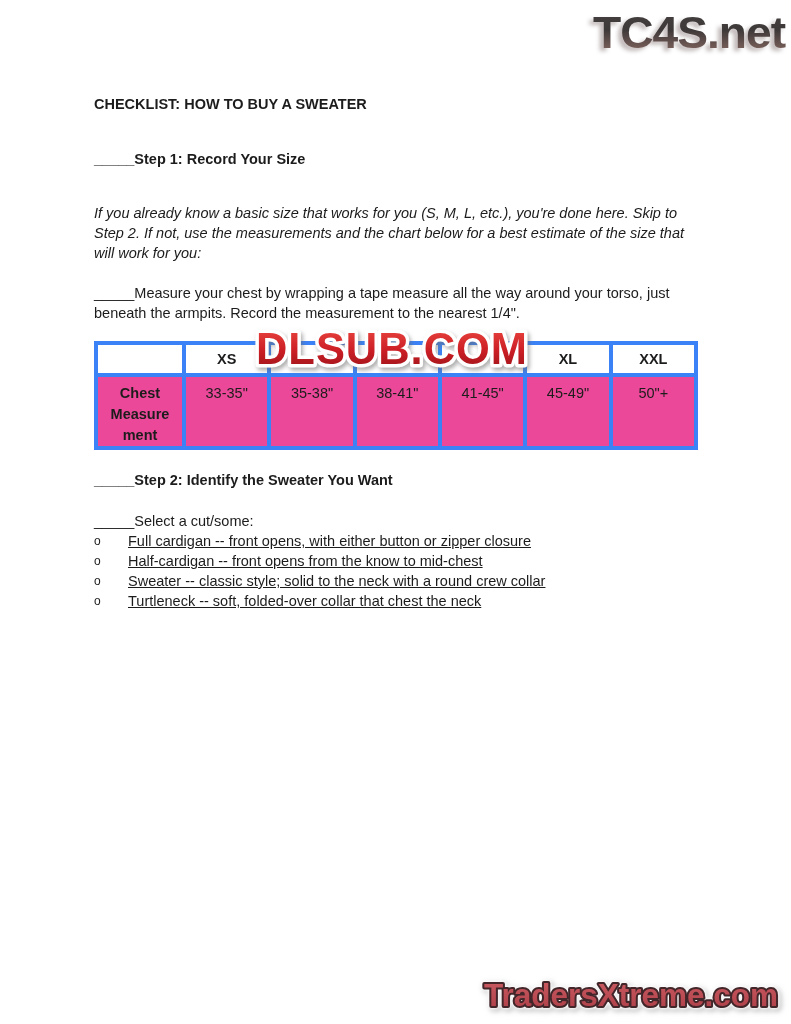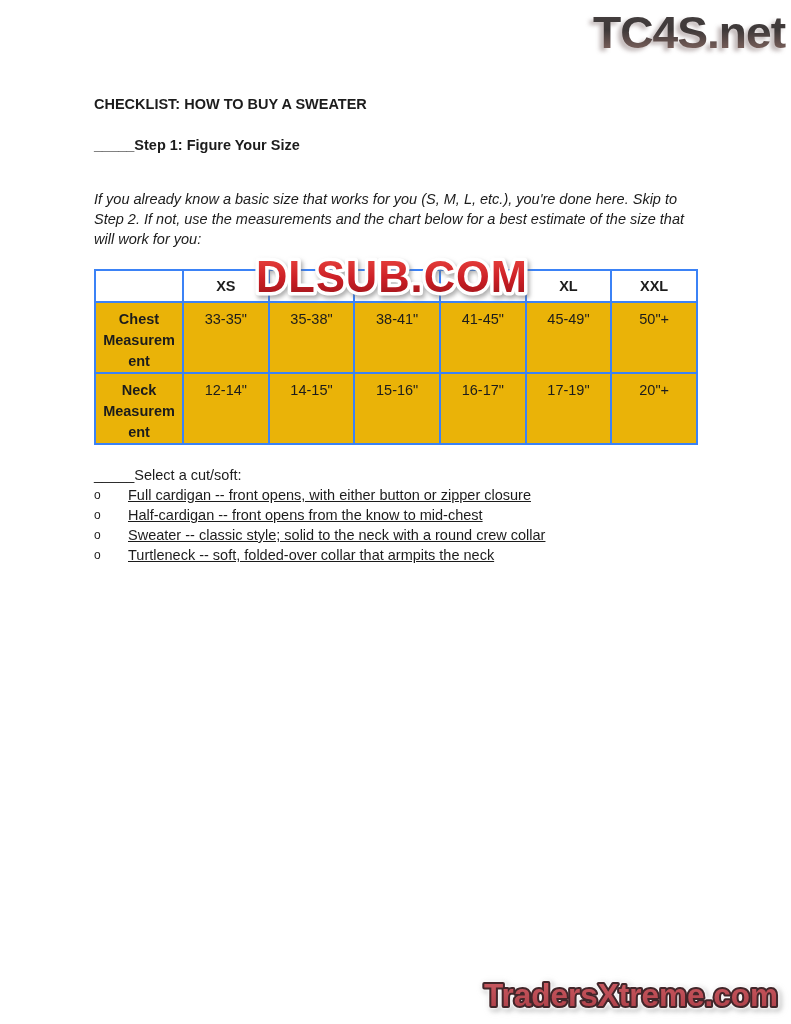--- a/index.html
+++ b/index.html
@@ -24,49 +24,49 @@
 
   
   .content {
     position: absolute;
     left: 94px;
     top: 94px;
     width: 604px;
     font-size: 14.5px;
     line-height: 20px;
   }
-  .doc-title { font-weight: bold; margin-bottom: 21px; }
+  .doc-title { font-weight: bold; margin-bottom: 35px; }
   .step-heading { font-weight: bold; margin-bottom: 21px; }
   .para { margin-bottom: 18px; }
   .intro { margin-bottom: 20px; }
   .italic { font-style: italic; margin-top: 34px; }
   .compare { margin-bottom: 13px; }
 
   
   .table-wrap { position: relative; margin-bottom: 20px; }
   table.size-chart {
     border-collapse: collapse;
     table-layout: fixed;
     width: 604px;
   }
   table.size-chart col.label-col { width: 88px; }
   table.size-chart th, table.size-chart td {
-    border: 2px solid #3b82f6;
+    border: 4px solid #3b82f6;
     font-size: 14.5px;
     text-align: center;
   }
   table.size-chart thead th {
     height: 32px;
     background: #ffffff;
     font-weight: bold;
     vertical-align: middle;
   }
   table.size-chart tbody td {
     height: 67px;
-    background: #eab308;
+    background: #ec4899;
     vertical-align: top;
     padding-top: 6px;
   }
   table.size-chart tbody td.row-label {
     font-weight: bold;
     line-height: 21px;
     padding-left: 7px;
     padding-right: 7px;
     overflow-wrap: break-word;
     word-wrap: break-word;
@@ -118,24 +118,25 @@
         <stop offset="100%" stop-color="#937069"></stop>
       </linearGradient>
     </defs>
     <text x="200" y="46" text-anchor="end" textLength="192" lengthAdjust="spacingAndGlyphs" fill="url(#tcGrad)" style="filter: drop-shadow(-4px 3px 2px rgba(185,175,175,0.9));">TC4S.net</text>
   </svg>
 
   <div class="content">
 
     <div class="doc-title">CHECKLIST: HOW TO BUY A SWEATER</div>
 
-    <div class="step-heading">_____Step 1: Figure Your Size</div>
+    <div class="step-heading">_____Step 1: Record Your Size</div>
 
     <p class="para intro italic">If you already know a basic size that works for you (S, M, L, etc.), you're done here. Skip to Step 2. If not, use the measurements and the chart below for a best estimate of the size that will work for you:</p>
 
+    <p class="para">_____Measure your chest by wrapping a tape measure all the way around your torso, just beneath the armpits. Record the measurement to the nearest 1/4".</p>
 
 
     <div class="table-wrap">
       <table class="size-chart">
         <colgroup>
           <col class="label-col">
             <col>
             <col>
             <col>
             <col>
@@ -156,62 +157,54 @@
         <tbody>
           <tr>
             <td class="row-label">Chest Measurement</td>
             <td>33-35"</td>
             <td>35-38"</td>
             <td>38-41"</td>
             <td>41-45"</td>
             <td>45-49"</td>
             <td>50"+</td>
           </tr>
-          <tr>
-            <td class="row-label">Neck Measurement</td>
-            <td>12-14"</td>
-            <td>14-15"</td>
-            <td>15-16"</td>
-            <td>16-17"</td>
-            <td>17-19"</td>
-            <td>20"+</td>
-          </tr>
         </tbody>
       </table>
 
       <svg class="watermark" viewBox="0 0 300 58">
         <defs>
           <linearGradient id="wmGrad" x1="0" y1="0" x2="0" y2="1">
             <stop offset="0%" stop-color="#ee4a42"></stop>
             <stop offset="55%" stop-color="#cb1e25"></stop>
             <stop offset="100%" stop-color="#971318"></stop>
           </linearGradient>
         </defs>
         <text x="150" y="46" text-anchor="middle" textLength="272" lengthAdjust="spacingAndGlyphs" fill="url(#wmGrad)">DLSUB.COM</text>
       </svg>
     </div>
 
-
-    <p class="para select-label">_____Select a cut/soft:</p>
+    <div class="step-heading">_____Step 2: Identify the Sweater You Want</div>
+
+    <p class="para select-label">_____Select a cut/some:</p>
 
     <div class="bullet-row">
       <span class="bullet-marker">o</span>
       <span class="bullet-text">Full cardigan -- front opens, with either button or zipper closure</span>
     </div>
     <div class="bullet-row">
       <span class="bullet-marker">o</span>
       <span class="bullet-text">Half-cardigan -- front opens from the know to mid-chest</span>
     </div>
     <div class="bullet-row">
       <span class="bullet-marker">o</span>
       <span class="bullet-text">Sweater -- classic style; solid to the neck with a round crew collar</span>
     </div>
     <div class="bullet-row">
       <span class="bullet-marker">o</span>
-      <span class="bullet-text">Turtleneck -- soft, folded-over collar that armpits the neck</span>
+      <span class="bullet-text">Turtleneck -- soft, folded-over collar that chest the neck</span>
     </div>
 
   </div>
 
   <svg class="bottom-logo" viewBox="0 0 312 46">
     <defs>
       <linearGradient id="txGrad" x1="0" y1="0" x2="0" y2="1">
         <stop offset="0%" stop-color="#cd5c63"></stop>
         <stop offset="100%" stop-color="#ab3d46"></stop>
       </linearGradient>

